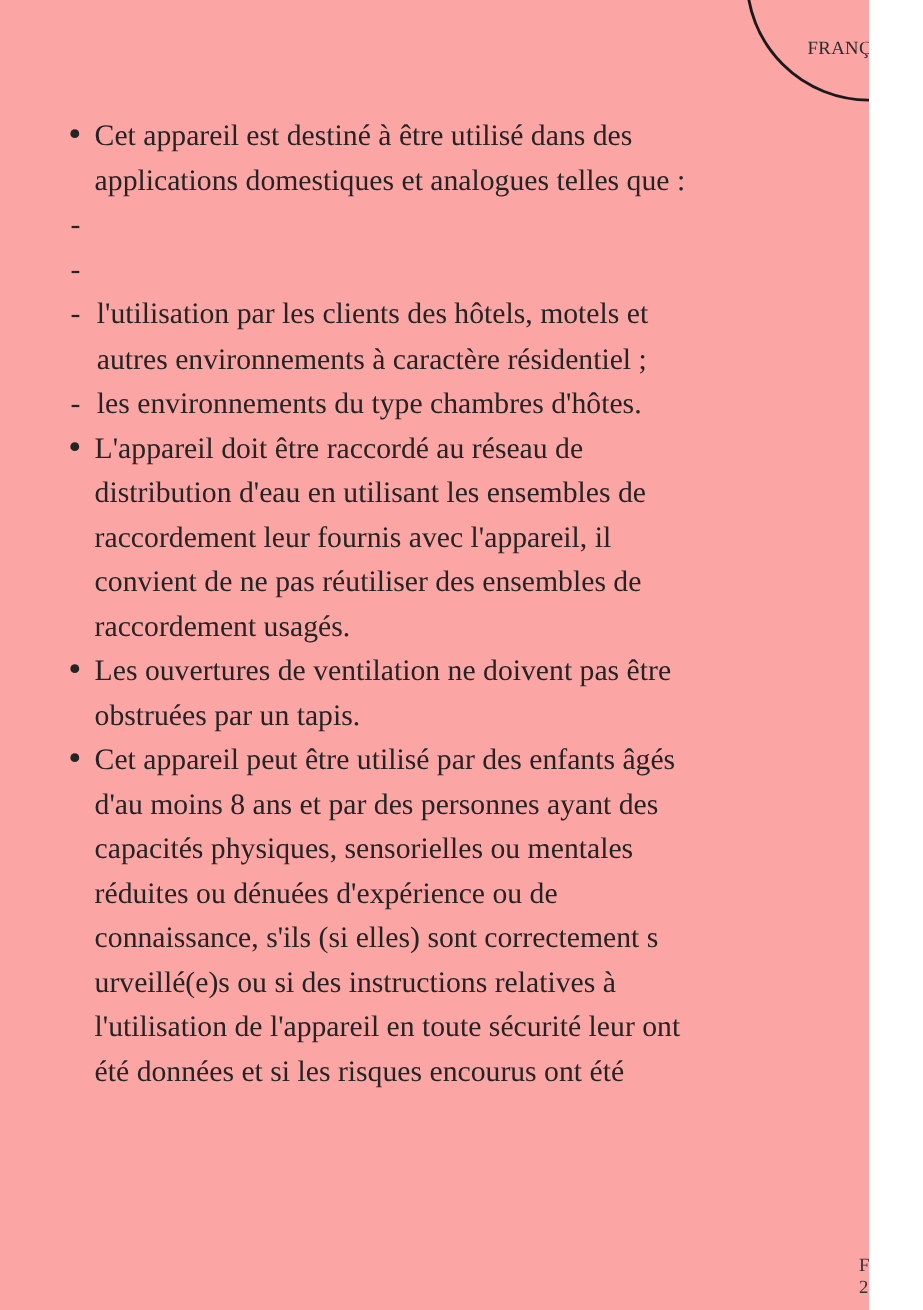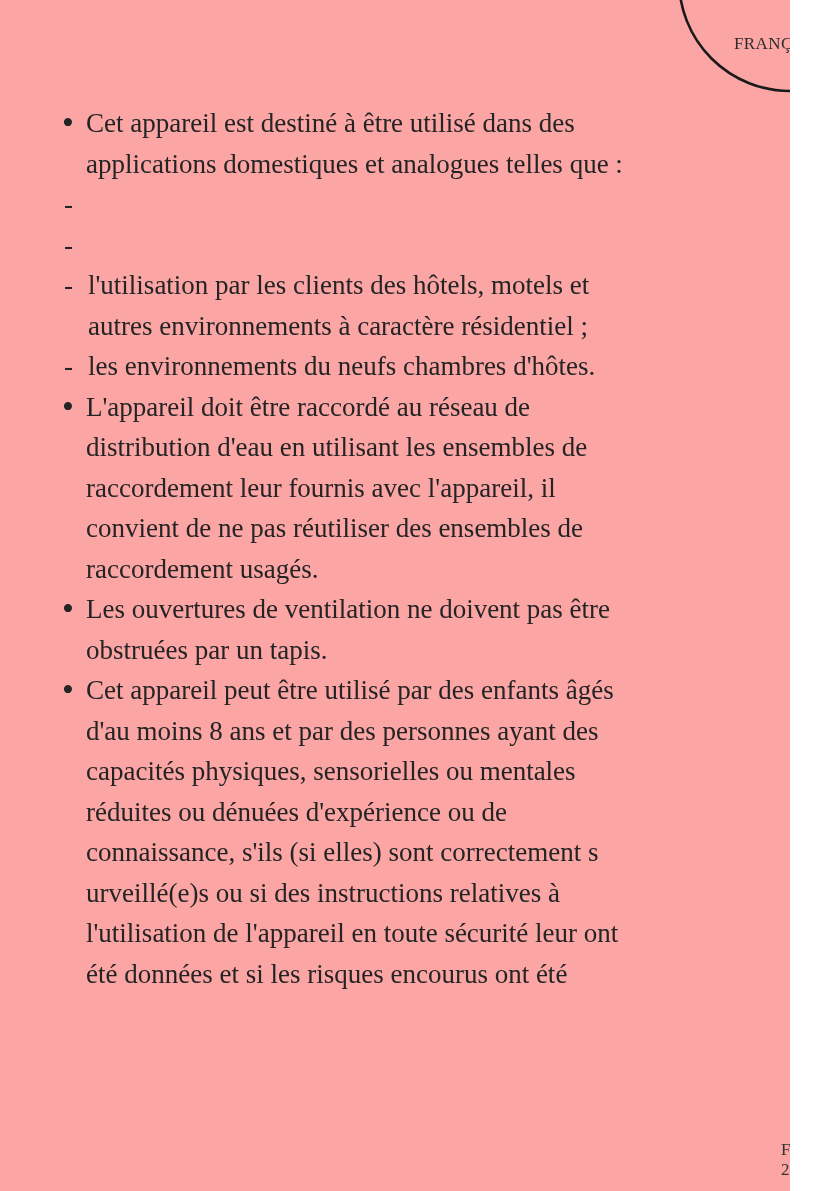--- a/index.html
+++ b/index.html
@@ -83,21 +83,21 @@
       </div>
 
       <div class="item">
         <span class="marker dash">-</span>
         <span class="item-text">l'utilisation par les clients des hôtels, motels et
 autres environnements à caractère résidentiel ;</span>
       </div>
 
       <div class="item">
         <span class="marker dash">-</span>
-        <span class="item-text">les environnements du neufs chambres d'hôtes.</span>
+        <span class="item-text">les environnements du type chambres d'hôtes.</span>
       </div>
 
       <div class="item">
         <span class="marker bullet">•</span>
         <span class="item-text">L'appareil doit être raccordé au réseau de
 distribution d'eau en utilisant les ensembles de
 raccordement leur fournis avec l'appareil, il
 convient de ne pas réutiliser des ensembles de
 raccordement usagés.</span>
       </div>

